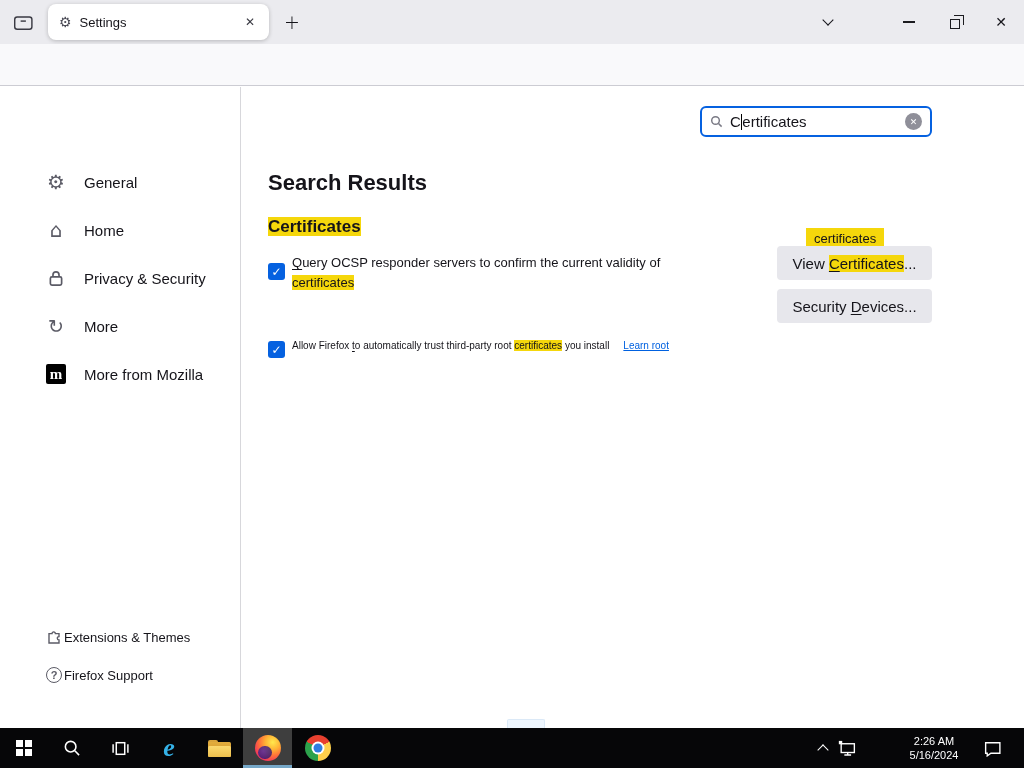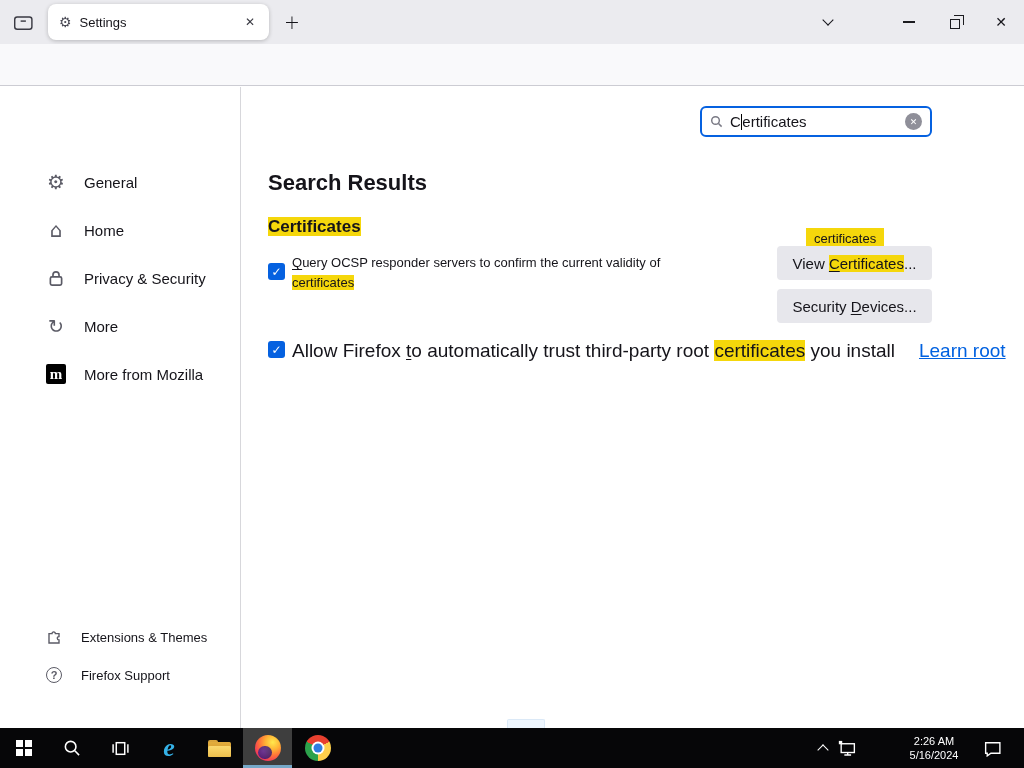--- a/index.html
+++ b/index.html
@@ -61,21 +61,21 @@
   .sidebar-sep { position:absolute; left:240px; top:0; bottom:0; width:1px; background:#d7d7db; }
   .nav-list { position:absolute; left:0; top:71px; width:240px; }
   .nav-item { height:48px; display:flex; align-items:center; padding-left:45px; gap:17px;
     font-size:15px; cursor:pointer; }
   .nicon { width:22px; height:22px; display:flex; align-items:center; justify-content:center;
     color:#5b5b66; font-size:20px; flex:none; }
   .moz-logo { width:20px; height:20px; background:#000; color:#fff; border-radius:2px;
     font-family:"Liberation Serif","DejaVu Serif",serif; font-weight:bold; font-size:15px;
     display:flex; align-items:center; justify-content:center; }
   .side-foot-item { position:absolute; left:45px; height:32px; display:flex; align-items:center;
-    gap:18px; font-size:13px; cursor:pointer; }
+    gap:1px; font-size:13px; cursor:pointer; }
   .ficon { width:18px; height:18px; display:flex; align-items:center; justify-content:center;
     color:#5b5b66; }
   .q-circle { width:16px; height:16px; border:1.5px solid #5b5b66; border-radius:50%;
     font-size:11px; display:flex; align-items:center; justify-content:center; font-weight:bold; }
 
   .search-box { position:absolute; left:700px; top:19px; width:232px; height:31px; background:#fff;
     border:2px solid #0561e0; border-radius:6px; display:flex; align-items:center; padding:0 8px; }
   .search-box .sicon { color:#7a7a85; margin-right:7px; display:flex; }
   .search-value { font-size:15px; display:flex; align-items:center; }
   .caret { display:inline-block; width:1.5px; height:16px; background:#000; }
@@ -85,21 +85,21 @@
   .page-h1 { position:absolute; left:268px; top:83px; font-size:22px; font-weight:600; }
   .section-h { position:absolute; left:268px; top:130px; font-size:17px; font-weight:700; }
   .hl { background:#f5d70b; }
   .ak { text-decoration:underline; text-underline-offset:2px; }
 
   .checkbox { position:absolute; width:17px; height:17px; background:#0561e0; border-radius:3px;
     color:#fff; font-size:12px; display:flex; align-items:center; justify-content:center; }
   .cb1 { left:268px; top:176px; }
   .cb2 { left:268px; top:254px; }
   .row1-label { position:absolute; left:292px; top:166px; font-size:13px; line-height:20px; }
-  .row2 { position:absolute; left:292px; top:253px; font-size:19px; display:flex; gap:24px;
+  .row2 { position:absolute; left:292px; top:253px; font-size:10px; display:flex; gap:14px;
     white-space:nowrap; align-items:baseline; }
   .learn-more { color:#0061e0; text-decoration:underline; cursor:pointer; }
 
   .tooltip { position:absolute; left:806px; top:141px; height:20px; background:#f5d70b;
     font-size:13px; padding:0 8px; display:flex; align-items:center; }
   .tooltip-ptr { position:absolute; left:836px; top:160px; width:0; height:0;
     border-left:7px solid transparent; border-right:7px solid transparent;
     border-top:7px solid #f5d70b; }
   .btn { position:absolute; left:777px; width:155px; height:34px; background:#e7e7ec;
     border:none; border-radius:4px; font-size:15px; font-family:inherit; color:#15141a;

